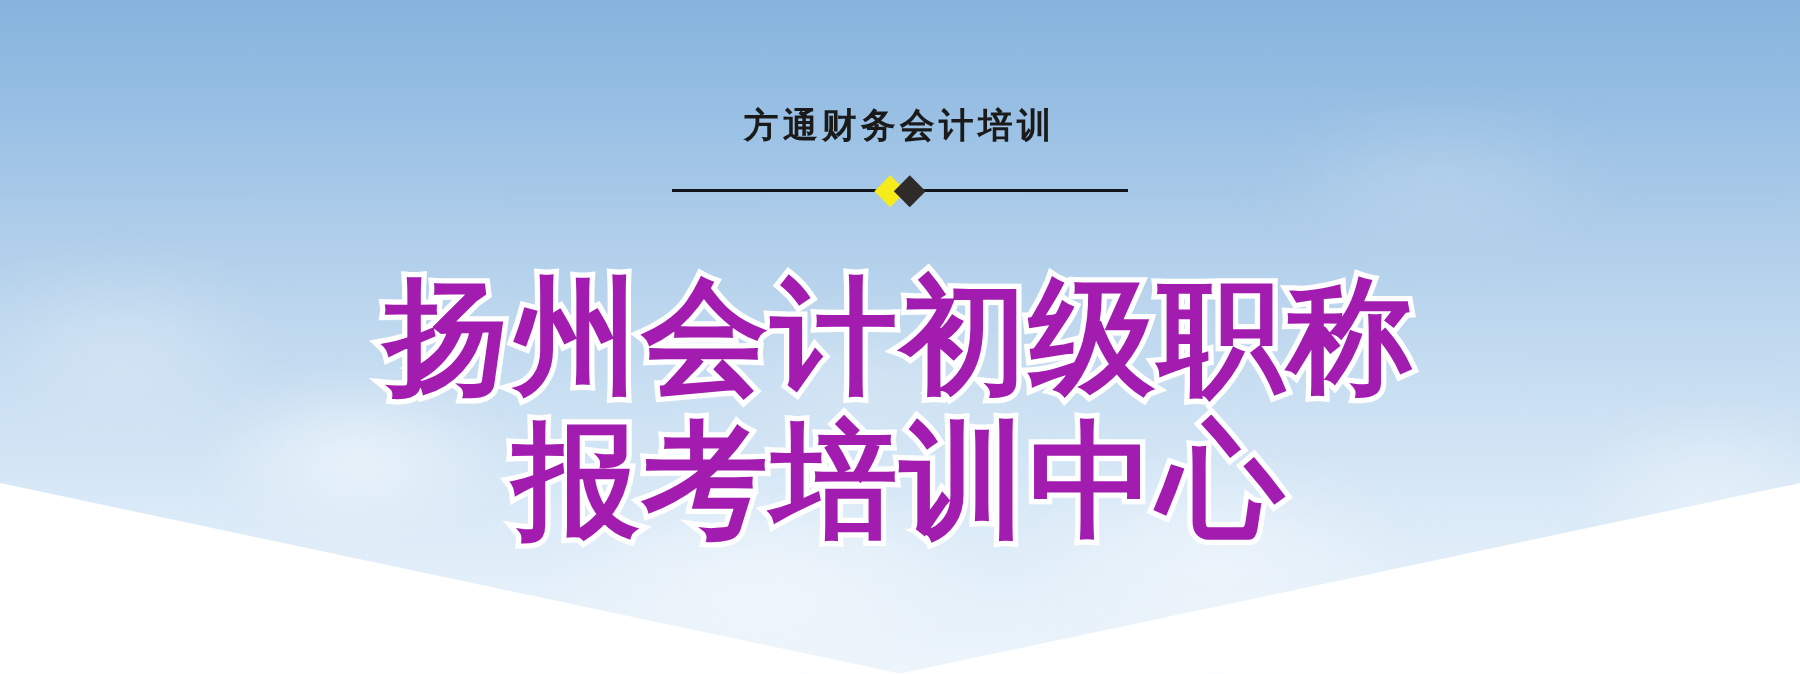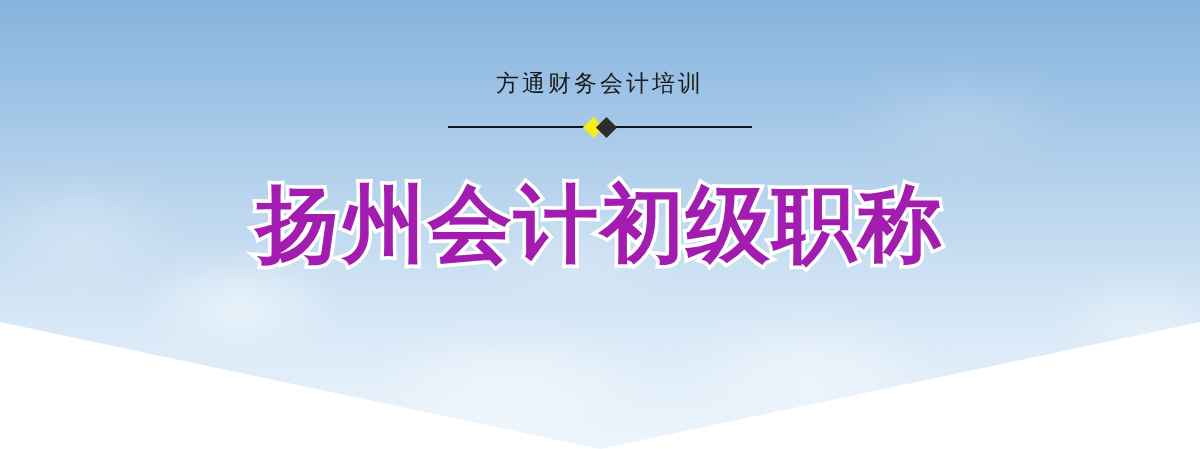--- a/index.html
+++ b/index.html
@@ -99,21 +99,21 @@
     width: 1200px;
     text-align: center;
     z-index: 5;
   }
 
   .subtitle {
     font-size: 23px;
     letter-spacing: 3px;
     color: #1a1a1a;
     line-height: 1;
-    font-weight: 400;
+    font-weight: 700;
     white-space: nowrap;
   }
 
   .divider {
     position: relative;
     width: 304px;
     height: 28px;
     margin: 18px auto 0;
   }
   .divider .rule {
@@ -194,15 +194,16 @@
 
     <div class="divider">
       <div class="rule"></div>
       <div class="diamond yellow"></div>
       <div class="diamond dark"></div>
     </div>
   </div>
 
   <div class="title-block">
     <span class="title-line line1">扬州会计初级职称</span>
+    <span class="title-line line2">报考培训中心</span>
   </div>
 
 </div>
 
 </body></html>

